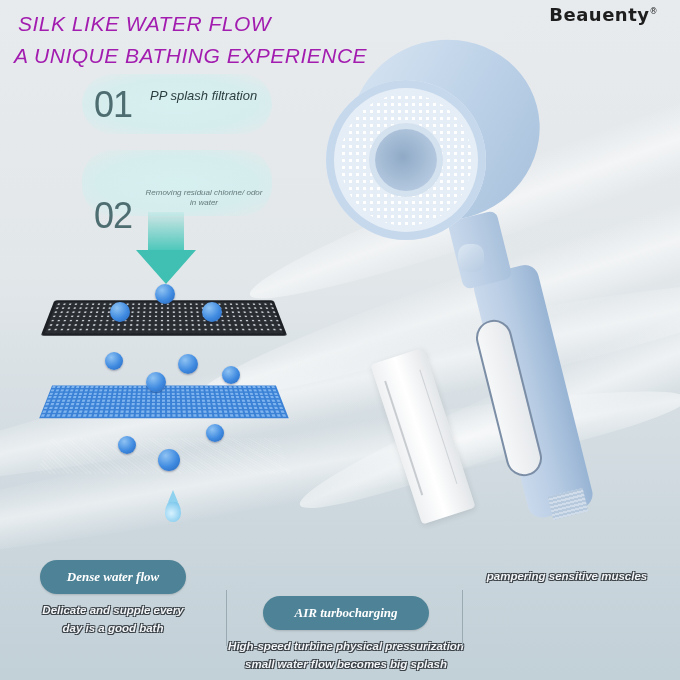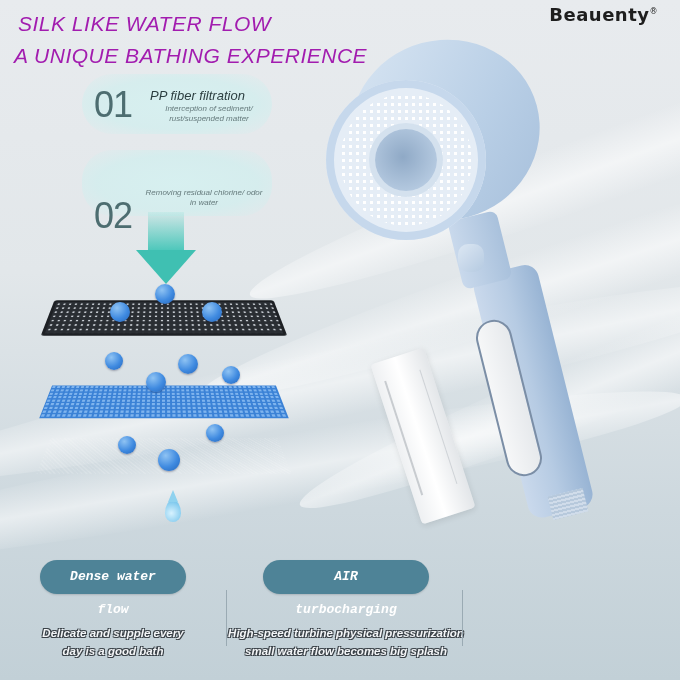--- a/index.html
+++ b/index.html
@@ -55,21 +55,21 @@
   .sh-thread{position:absolute;left:550px;top:492px;width:36px;height:24px;background:repeating-linear-gradient(180deg,#b7c9dc 0 2px,#d0dcea 2px 4px);transform:rotate(-14deg);}
   .filter-cart{position:absolute;left:395px;top:352px;width:56px;height:168px;background:linear-gradient(90deg,#eef0f2,#ffffff 45%,#e3e6e9);transform:rotate(-18deg);border-radius:4px;box-shadow:0 2px 6px rgba(0,0,0,.1);}
   .filter-cart:before{content:"";position:absolute;left:8px;top:20px;width:2px;height:120px;background:#c8ccd0;}
   .filter-cart:after{content:"";position:absolute;right:10px;top:20px;width:1px;height:120px;background:#cfd3d7;}
   
   .feature{position:absolute;top:560px;width:226px;text-align:center;}
   #feat1{left:0;}
   #feat2{left:226px;}
   #feat3{left:454px;}
   .pill{display:inline-block;height:34px;line-height:33px;padding:0 18px;border-radius:17px;background:#4e8397;color:#fff;
-    font-family:Liberation Mono, monospace;font-weight:bold;font-style:italic;font-size:13px;box-shadow:0 1px 2px rgba(0,0,0,.15);}
+    font-family:Liberation Serif, serif;font-weight:bold;font-style:italic;font-size:13px;box-shadow:0 1px 2px rgba(0,0,0,.15);}
   #feat1 .pill{width:146px;}
   #feat2 .pill{width:166px;}
   #feat3 .pill{width:146px;}
   .feat-desc{margin-top:7px;font-style:italic;font-weight:bold;font-size:11.5px;line-height:18px;color:#f4f6f8;
     text-shadow:-1px -1px 0 #3b4248,1px -1px 0 #3b4248,-1px 1px 0 #3b4248,1px 1px 0 #3b4248;}
   .divider{position:absolute;top:590px;width:1px;height:56px;background:#9aaab3;}
   #div1{left:226px;}
   #div2{left:462px;}
 </style>
 </head>
@@ -85,22 +85,21 @@
 
 <div class="headline" id="h1">SILK LIKE WATER FLOW</div>
 <div class="headline" id="h2">A UNIQUE BATHING EXPERIENCE</div>
 
 <div class="brand">
   <span>Beauenty</span><sup>®</sup>
 </div>
 
 <div class="step" id="step1">
   <span class="step-num">01</span>
-  <span class="step-title" id="s1-title">PP fiber filtration</span>
-  <span class="step-desc" id="s1-desc">Interception of sediment/ rust/suspended matter</span>
+  <span class="step-title" id="s1-title">PP splash filtration</span>
 </div>
 
 <div class="step" id="step2">
   <span class="step-num" style="top:14px;margin-top:31px;">02</span>
   <span class="step-desc" id="s2-desc">Removing residual chlorine/ odor in water</span>
 </div>
 
 <div>
   <div class="arrow-shaft"></div>
   <div class="arrow-head"></div>
@@ -137,26 +136,27 @@
 <div class="feature" id="feat1">
   <div class="pill">Dense water flow</div>
   <div class="feat-desc">
     <div>Delicate and supple every</div>
     <div>day is a good bath</div>
   </div>
 </div>
 
 <div class="divider" id="div1"></div>
 
-<div class="feature" id="feat2" style="width:240px;">
+<div class="feature" id="feat2" style="width:240px;margin-top:36px;">
   <div class="pill">AIR turbocharging</div>
   <div class="feat-desc">
     <div>High-speed turbine physical pressurization</div>
     <div>small water flow becomes big splash</div>
   </div>
 </div>
 
 <div class="divider" id="div2"></div>
 
 <div class="feature" id="feat3">
   <div class="feat-desc">
+    <div>pampering sensitive muscles</div>
   </div>
 </div>
 
 </body></html>

